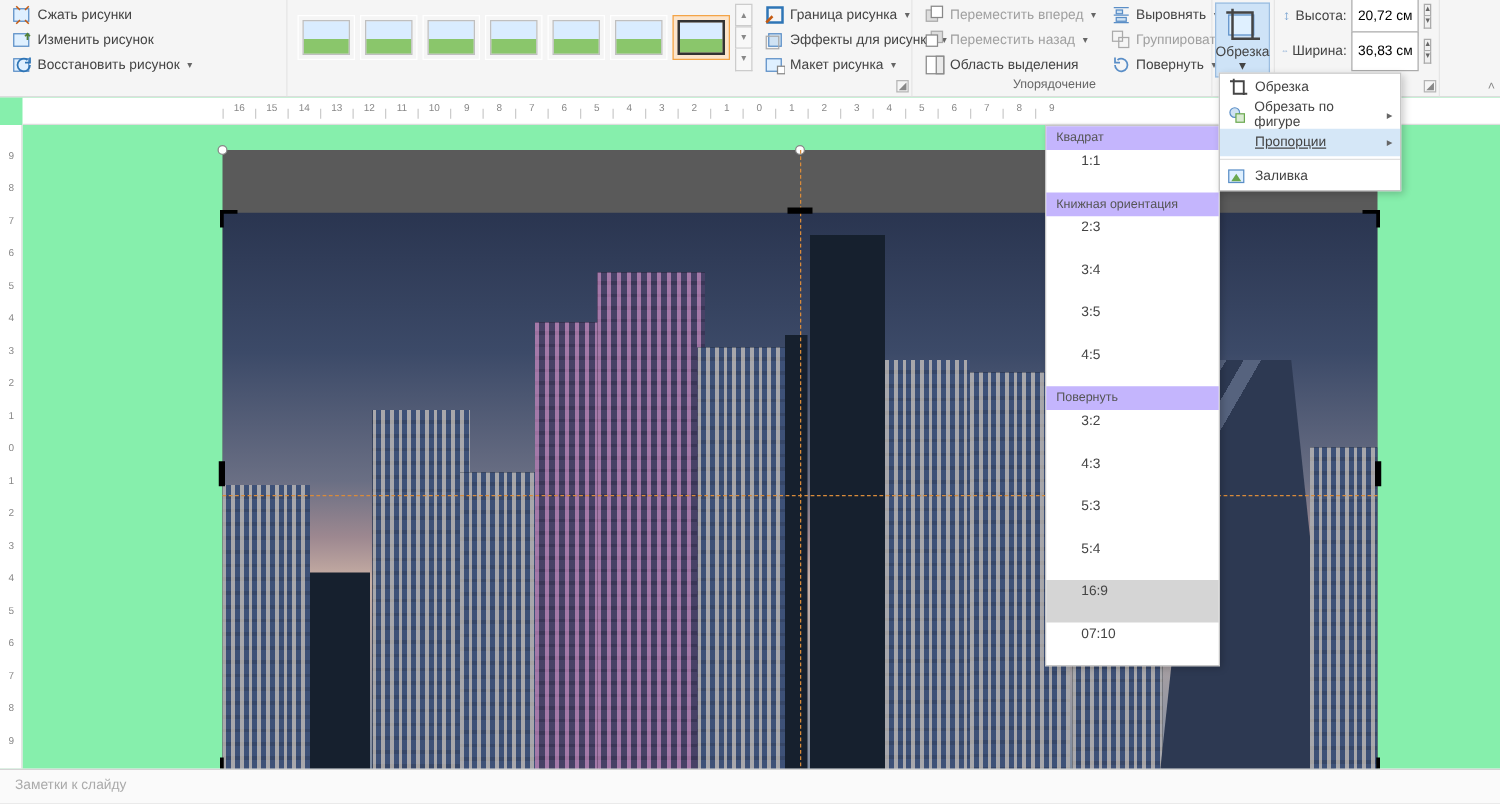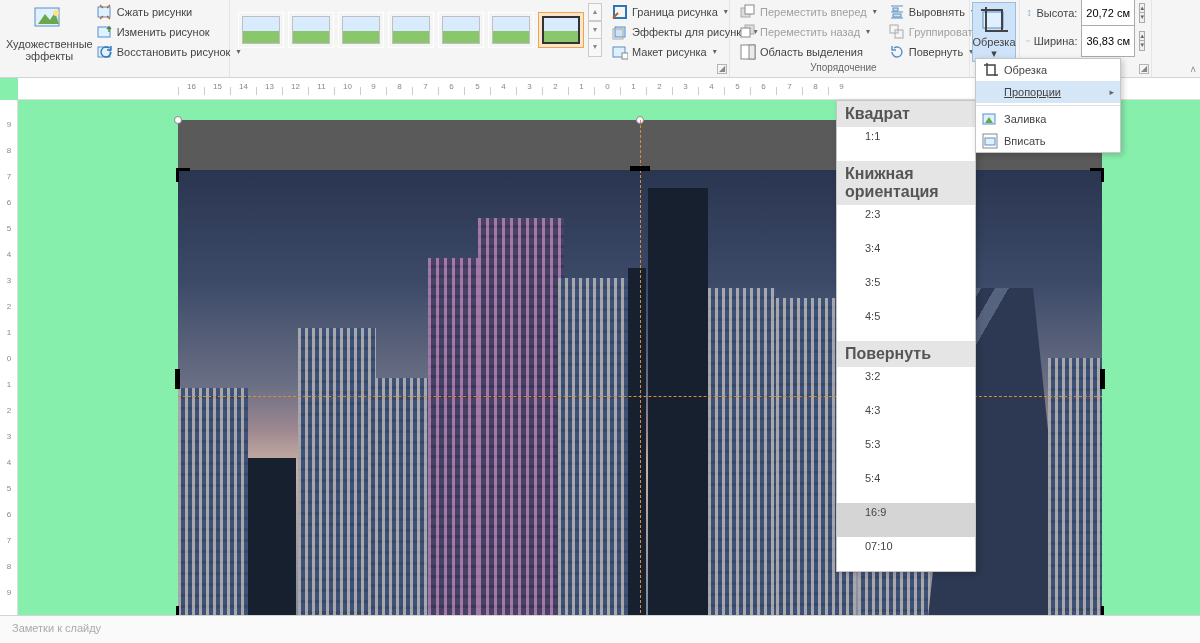--- a/index.html
+++ b/index.html
@@ -46,21 +46,21 @@
 
   
   .crop-menu { position:absolute; top:58px; left:975px; width:146px; background:#fff; border:1px solid #c6c6c6; box-shadow:2px 2px 6px rgba(0,0,0,.2); z-index:20 }
   .crop-menu .item { display:flex;align-items:center;height:22px;padding:0 6px;gap:6px }
   .crop-menu .item.hover{background:#d5e7f7}
   .crop-menu .item.sub::after{content:"▸";margin-left:auto;font-size:9px;color:#666}
   .crop-menu .sep{height:1px;background:#e0e0e0;margin:2px 0}
 
   
   .aspect-menu { position:absolute; top:100px; left:836px; width:140px; background:#fff; border:1px solid #c6c6c6; box-shadow:2px 2px 6px rgba(0,0,0,.2); z-index:19 }
-  .aspect-menu .hdr { background:#e5e5e5; padding:4px 8px; font-weight:bold; color:#555; font-size:16px }
+  .aspect-menu .hdr { background:#c4b5fd; padding:4px 8px; font-weight:normal; color:#555; font-size:10px }
   .aspect-menu .opt { padding:3px 0 19px 28px; font-size:11px; color:#444 }
   .aspect-menu .opt.hover{background:#d5d5d5}
 
   
   .topright { position:absolute; top:86px; right:0; display:flex; gap:2px; }
   .topright div{width:12px;height:12px;border:1px solid #999;font-size:8px;line-height:10px;text-align:center;color:#666;background:#fff}
   .collapse-ribbon{position:absolute;top:64px;right:4px;font-size:10px;color:#888}
 
   
   .workspace { position:absolute; top:78px; left:0; right:0; bottom:28px; background:#86efac; overflow:hidden }
@@ -112,30 +112,20 @@
   
   .vtick{position:absolute;left:0;width:18px;text-align:center;font-size:8px;color:#888}
 </style>
 </head>
 <body>
 
 <div class="ribbon">
 
   <div class="group" style="width:230px">
     <div style="display:flex">
-      <div class="big-btn">
-        <span class="ic">
-          <svg viewBox="0 0 32 32">
-              <rect x="2" y="4" width="24" height="18" fill="#dff0ff" stroke="#5a8ec7"></rect>
-              <polygon points="5,20 12,10 17,16 22,8 26,20" fill="#6aa84f"></polygon>
-              <circle cx="23" cy="9" r="3" fill="#ffe08a"></circle>
-            </svg>
-        </span>
-        <span class="lbl">Художественные эффекты</span>
-      </div>
       <div class="row-btns">
         <div class="row-btn">
           <span class="ic"><svg viewBox="0 0 16 16">
                 <rect x="1" y="3" width="12" height="10" fill="#dff0ff" stroke="#5a8ec7"></rect>
                 <path d="M3 1l3 3M13 1l-3 3M3 15l3-3M13 15l-3-3" stroke="#c55a11" stroke-width="1.2" fill="none"></path>
               </svg></span>
           <span>Сжать рисунки</span>
         </div>
         <div class="row-btn">
           <span class="ic"><svg viewBox="0 0 16 16">
@@ -318,38 +308,38 @@
   <div>×</div>
 </div>
 
 <div class="crop-menu">
   <div class="item">
     <span class="ic"><svg viewBox="0 0 16 16">
           <path d="M2 3h11v11M5 1v12h11" stroke="#444" stroke-width="1.5" fill="none"></path>
         </svg></span>
     <span>Обрезка</span>
   </div>
+  <div class="item sub">
+    <span class="ic"><svg viewBox="0 0 16 16">
+          <circle cx="6" cy="6" r="4" fill="#cfe2f3" stroke="#5a8ec7"></circle>
+          <rect x="7" y="7" width="7" height="7" fill="#d9ead3" stroke="#6aa84f"></rect>
+        </svg></span>
+    <span>Обрезать по фигуре</span>
+  </div>
   <div class="item sub hover">
     <span style="width:16px"></span>
     <span style="text-decoration:underline;text-decoration-color:#444">Пропорции</span>
   </div>
   <div class="sep"></div>
   <div class="item">
     <span class="ic"><svg viewBox="0 0 16 16">
           <rect x="1" y="3" width="12" height="10" fill="#dff0ff" stroke="#5a8ec7"></rect>
           <polygon points="3,12 7,6 11,12" fill="#6aa84f"></polygon>
         </svg></span>
     <span>Заливка</span>
-  </div>
-  <div class="item">
-    <span class="ic"><svg viewBox="0 0 16 16">
-          <rect x="1" y="1" width="14" height="14" fill="none" stroke="#888"></rect>
-          <rect x="3" y="5" width="10" height="7" fill="#dff0ff" stroke="#5a8ec7"></rect>
-        </svg></span>
-    <span>Вписать</span>
   </div>
 </div>
 
 <div class="aspect-menu">
   <div class="hdr">Квадрат</div>
   <div class="opt"><span>1:1</span></div>
   <div class="hdr">Книжная ориентация</div>
   <div class="opt"><span>2:3</span></div>
   <div class="opt"><span>3:4</span></div>
   <div class="opt"><span>3:5</span></div>

